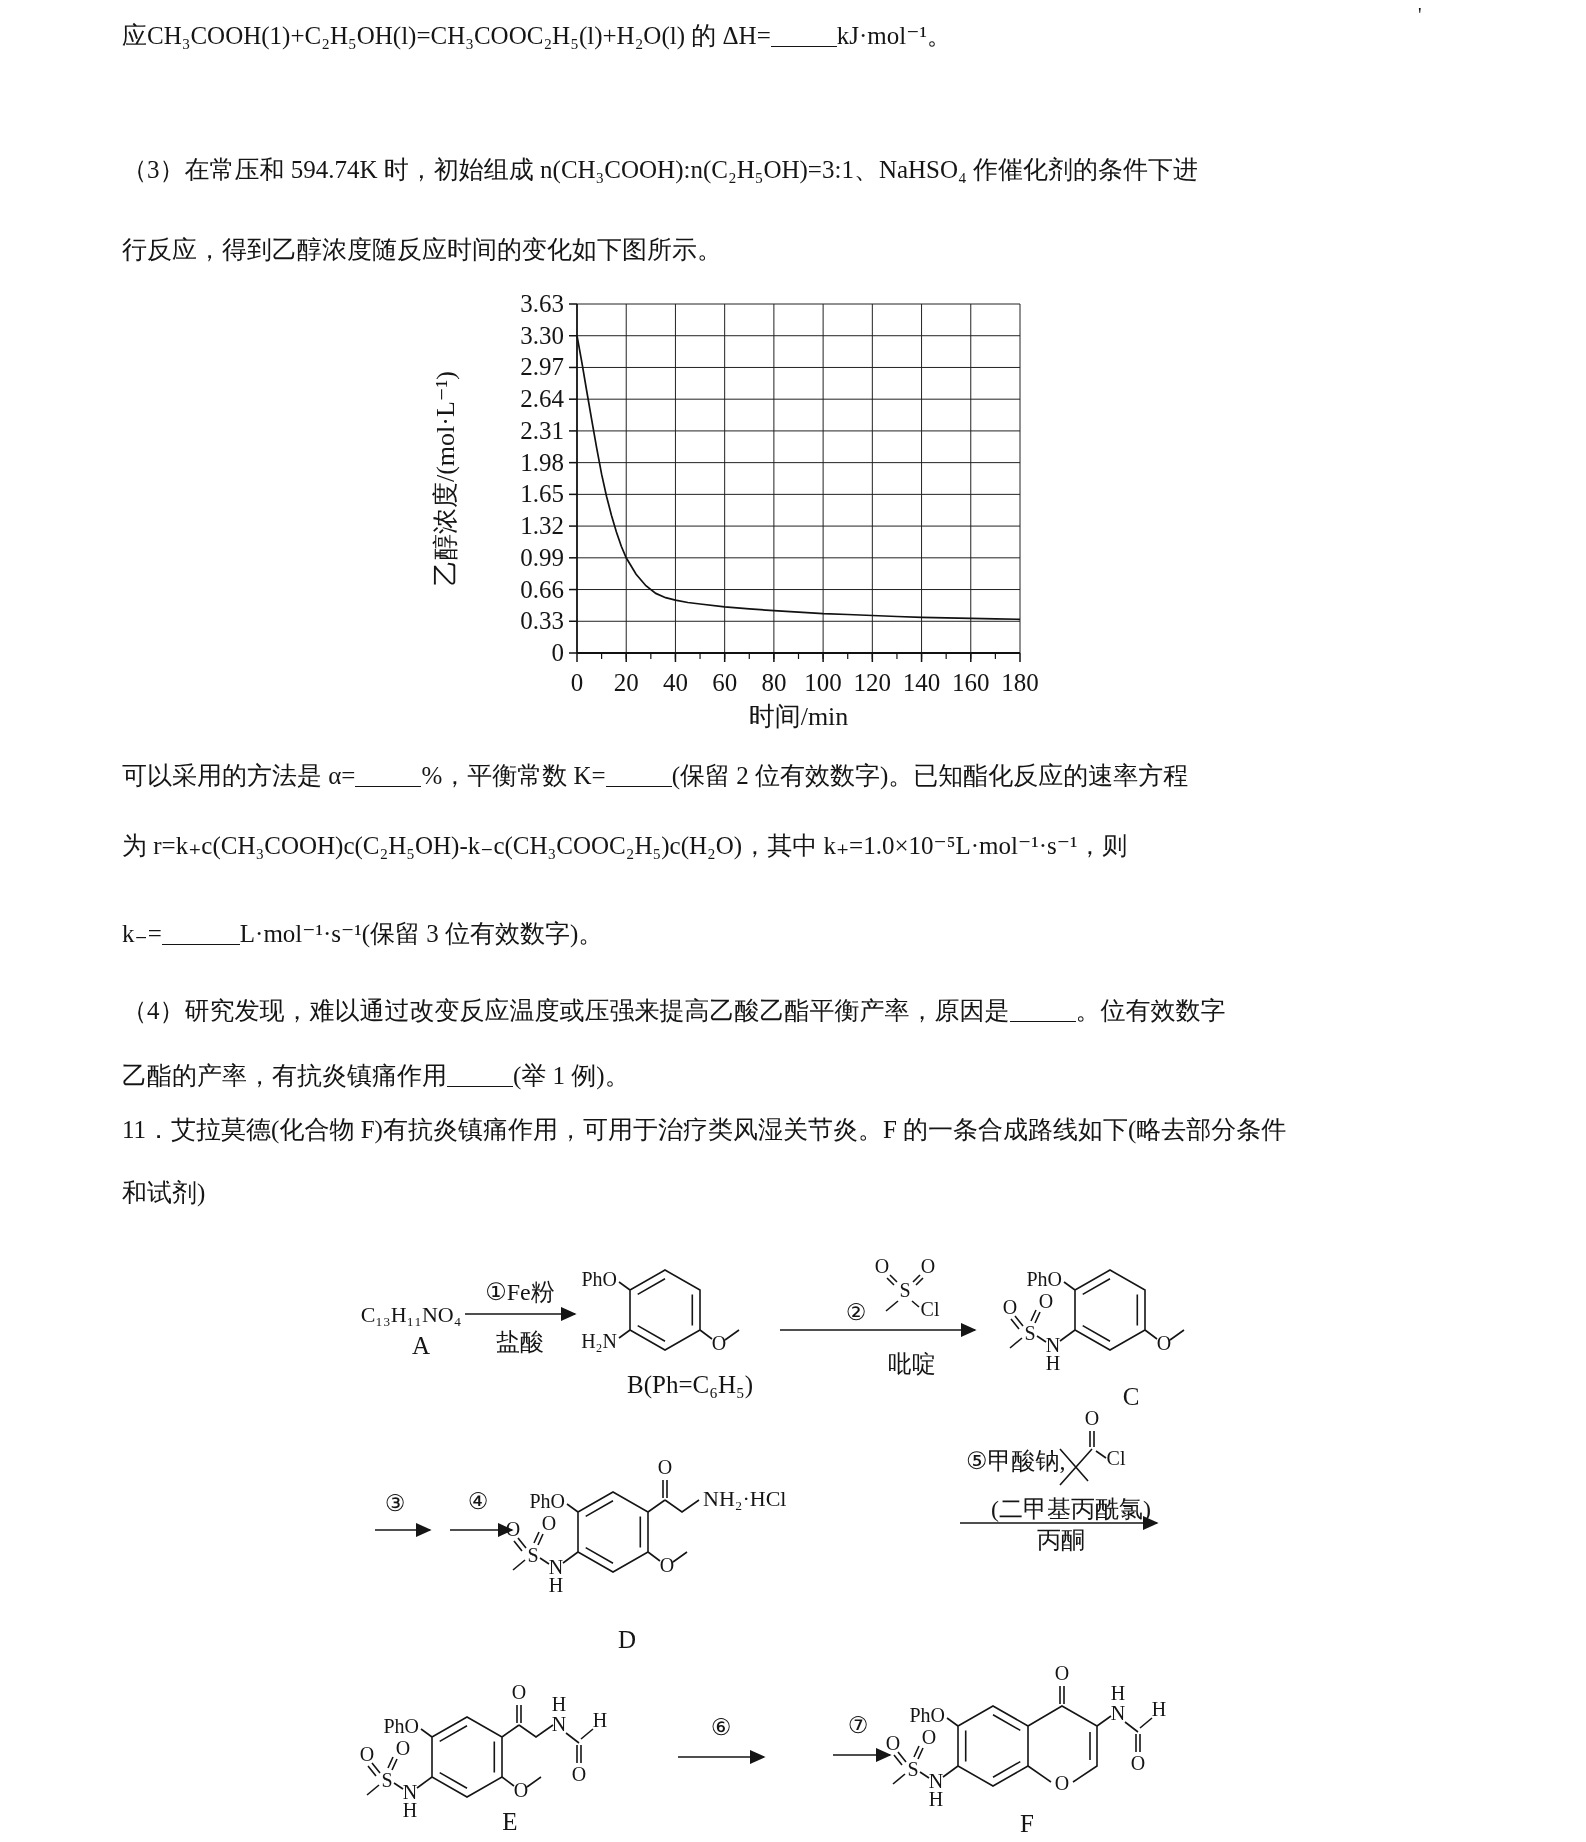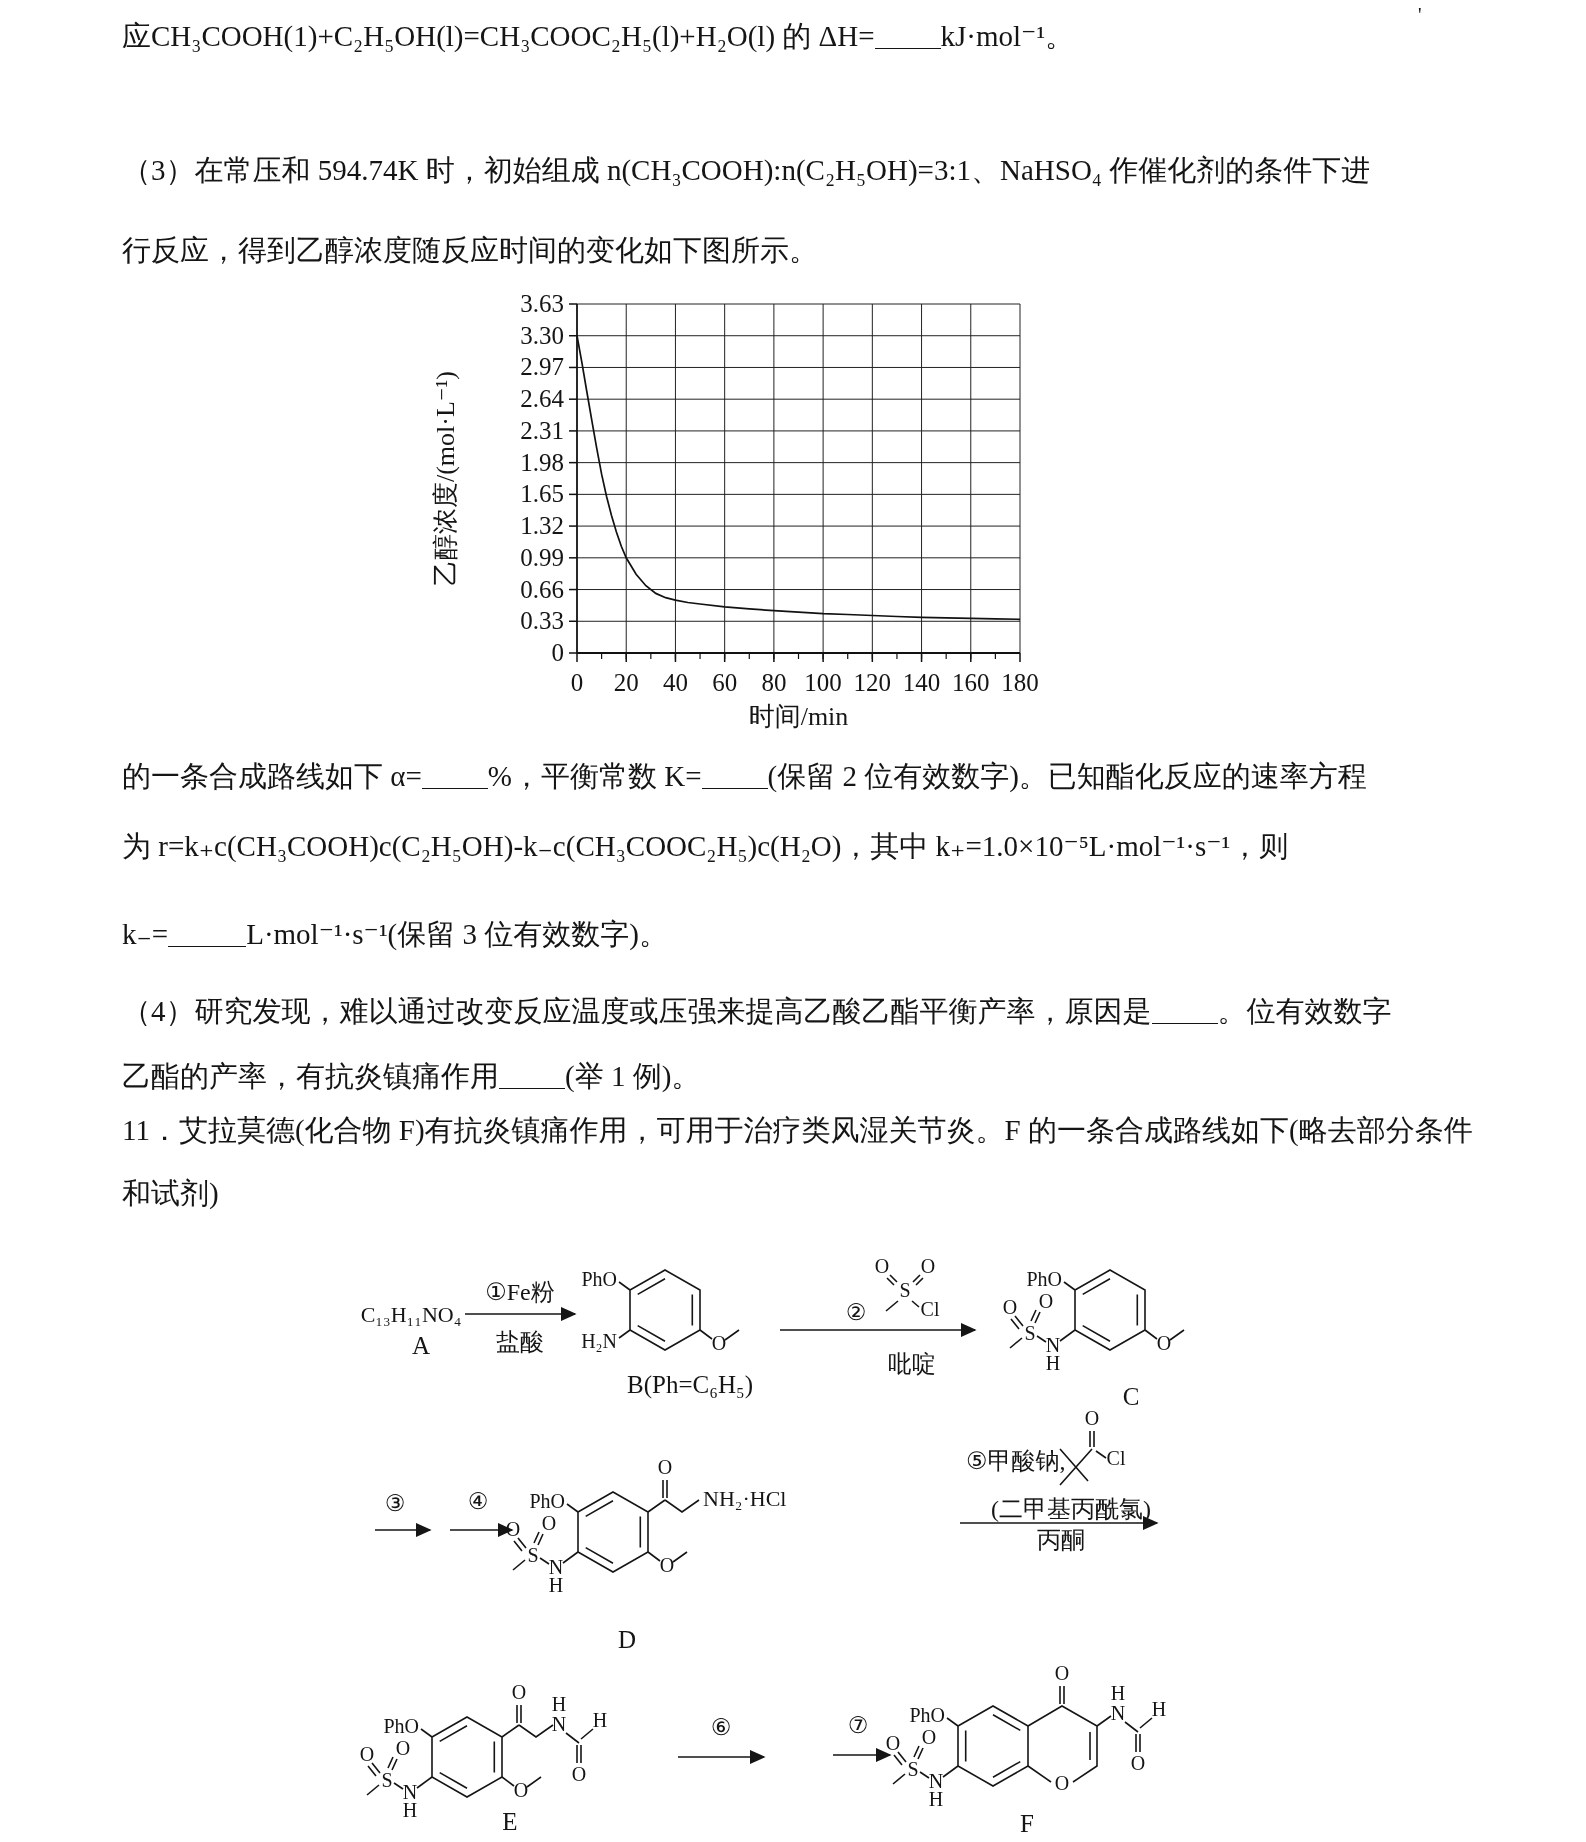--- a/index.html
+++ b/index.html
@@ -1,19 +1,19 @@
 <!DOCTYPE html>
 <html><head>
 <meta charset="utf-8">
 <style>
   *{margin:0;padding:0;box-sizing:border-box}
   html,body{background:#ffffff}
   .page{position:relative;width:1586px;height:1842px;background:#fff;color:#151515;
         font-family:"Liberation Serif","DejaVu Serif",serif;overflow:hidden}
-  .tl{position:absolute;white-space:nowrap;font-size:29px;line-height:36px}
+  .tl{position:absolute;white-space:nowrap;font-size:25px;line-height:36px}
   .blank{display:inline-block;width:66px;height:20px;border-bottom:1.6px solid #151515;
          transform:translateY(3px)}
   .blank.w75{width:78px}
   .stray{position:absolute;font-size:20px}
   svg.abs{position:absolute;overflow:visible}
   svg text{font-family:"Liberation Serif","DejaVu Serif","DejaVu Sans",serif;fill:#151515}
   .bond{stroke:#151515;stroke-width:1.6;fill:none}
   .atom{font-size:20px}
   .chem{font-size:22px}
   .cjk{font-size:24px}
@@ -116,21 +116,21 @@
       <text x="501.55555555555554" y="439" text-anchor="middle" font-size="25">140</text>
       <line x1="550.7777777777778" y1="401" x2="550.7777777777778" y2="410" stroke="#111" stroke-width="1.5"></line>
       <text x="550.7777777777778" y="439" text-anchor="middle" font-size="25">160</text>
       <line x1="600" y1="401" x2="600" y2="410" stroke="#111" stroke-width="1.5"></line>
       <text x="600" y="439" text-anchor="middle" font-size="25">180</text>
       <path d="M157.0,83.7 L161.9,110.6 L166.8,139.5 L171.8,168.3 L176.7,196.2 L181.6,222.2 L186.5,244.3 L191.5,263.5 L196.4,279.9 L201.3,294.3 L206.2,305.8 L216.1,322.2 L225.9,333.7 L235.8,341.4 L245.6,345.7 L255.4,348.1 L267.8,350.5 L280.1,352.0 L304.7,354.9 L329.3,356.8 L353.9,358.7 L378.5,360.1 L403.1,361.6 L427.7,362.5 L452.3,363.5 L476.9,364.5 L501.6,365.4 L526.2,365.9 L550.8,366.4 L575.4,366.9 L600.0,367.3" fill="none" stroke="#111" stroke-width="1.7"></path>
       <text x="378.5" y="473" text-anchor="middle" font-size="26">时间/min</text>
       <text x="34" y="226.5" text-anchor="middle" font-size="26" transform="rotate(-90 34 226.5)">乙醇浓度/(mol·L⁻¹)</text>
     </svg>
 
-  <div class="tl" style="left:122px;top:758px"><span>的一条合成路线如下 α=</span><span class="blank"></span><span>%，平衡常数 K=</span><span class="blank"></span><span>(保留 2 位有效数字)。已知酯化反应的速率方程</span></div>
+  <div class="tl" style="left:122px;top:758px"><span>可以采用的方法是 α=</span><span class="blank"></span><span>%，平衡常数 K=</span><span class="blank"></span><span>(保留 2 位有效数字)。已知酯化反应的速率方程</span></div>
 
   <div class="tl" style="left:122px;top:828px"><span>为 r=k₊c(CH₃COOH)c(C₂H₅OH)-k₋c(CH₃COOC₂H₅)c(H₂O)，其中 k₊=1.0×10⁻⁵L·mol⁻¹·s⁻¹，则</span></div>
 
   <div class="tl" style="left:122px;top:916px"><span>k₋=</span><span class="blank w75"></span><span>L·mol⁻¹·s⁻¹(保留 3 位有效数字)。</span></div>
 
   <div class="tl" style="left:122px;top:993px"><span>（4）研究发现，难以通过改变反应温度或压强来提高乙酸乙酯平衡产率，原因是</span><span class="blank"></span><span>。位有效数字</span></div>
 
   <div class="tl" style="left:122px;top:1058px"><span>乙酯的产率，有抗炎镇痛作用</span><span class="blank"></span><span>(举 1 例)。</span></div>
 
   <div class="tl" style="left:122px;top:1112px"><span>11．艾拉莫德(化合物 F)有抗炎镇痛作用，可用于治疗类风湿关节炎。F 的一条合成路线如下(略去部分条件</span></div>

